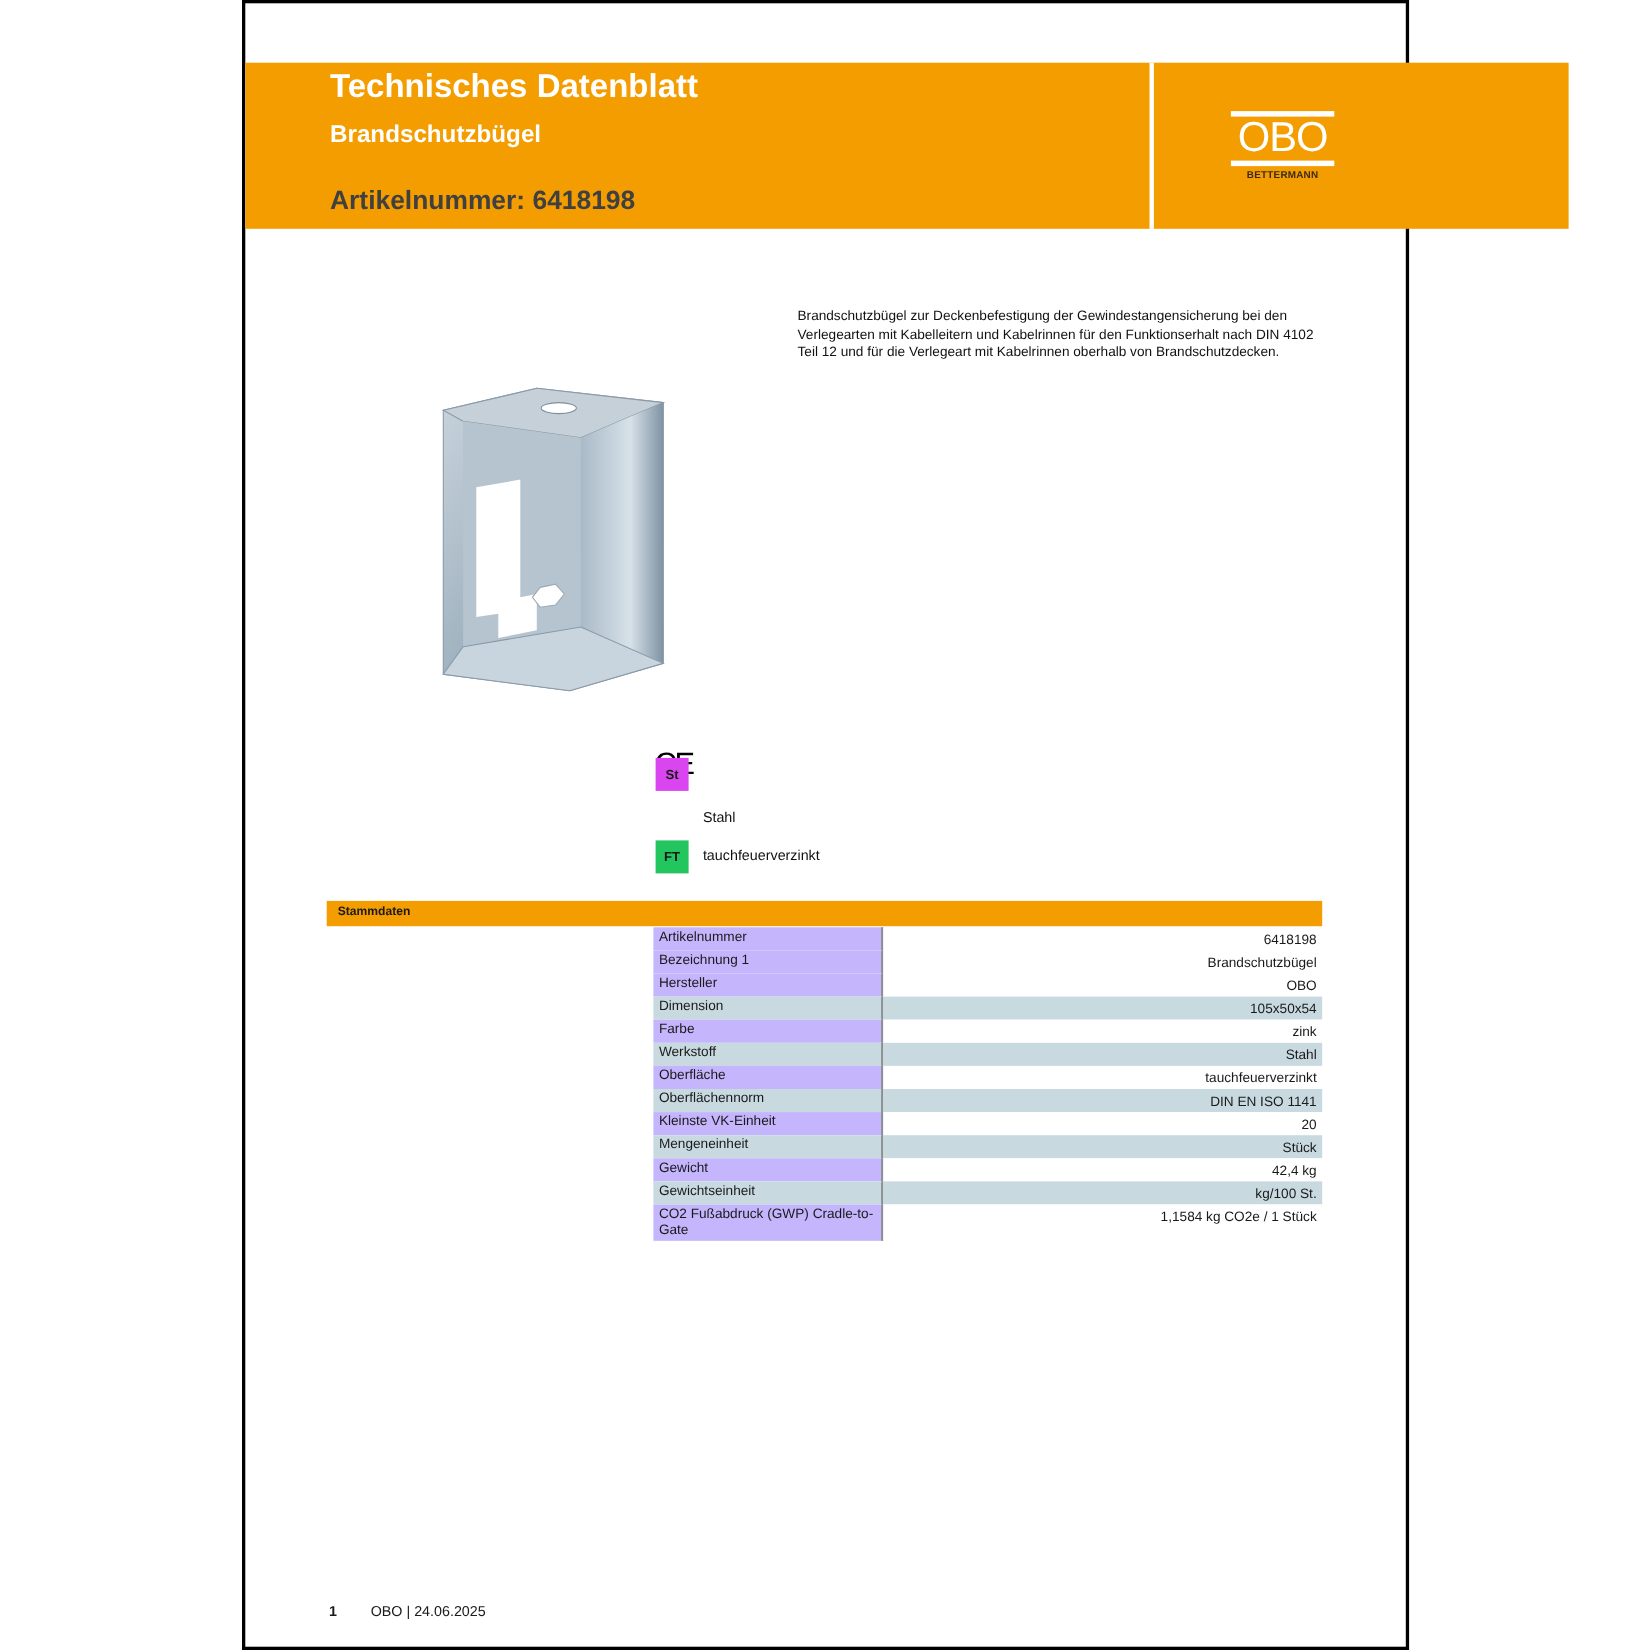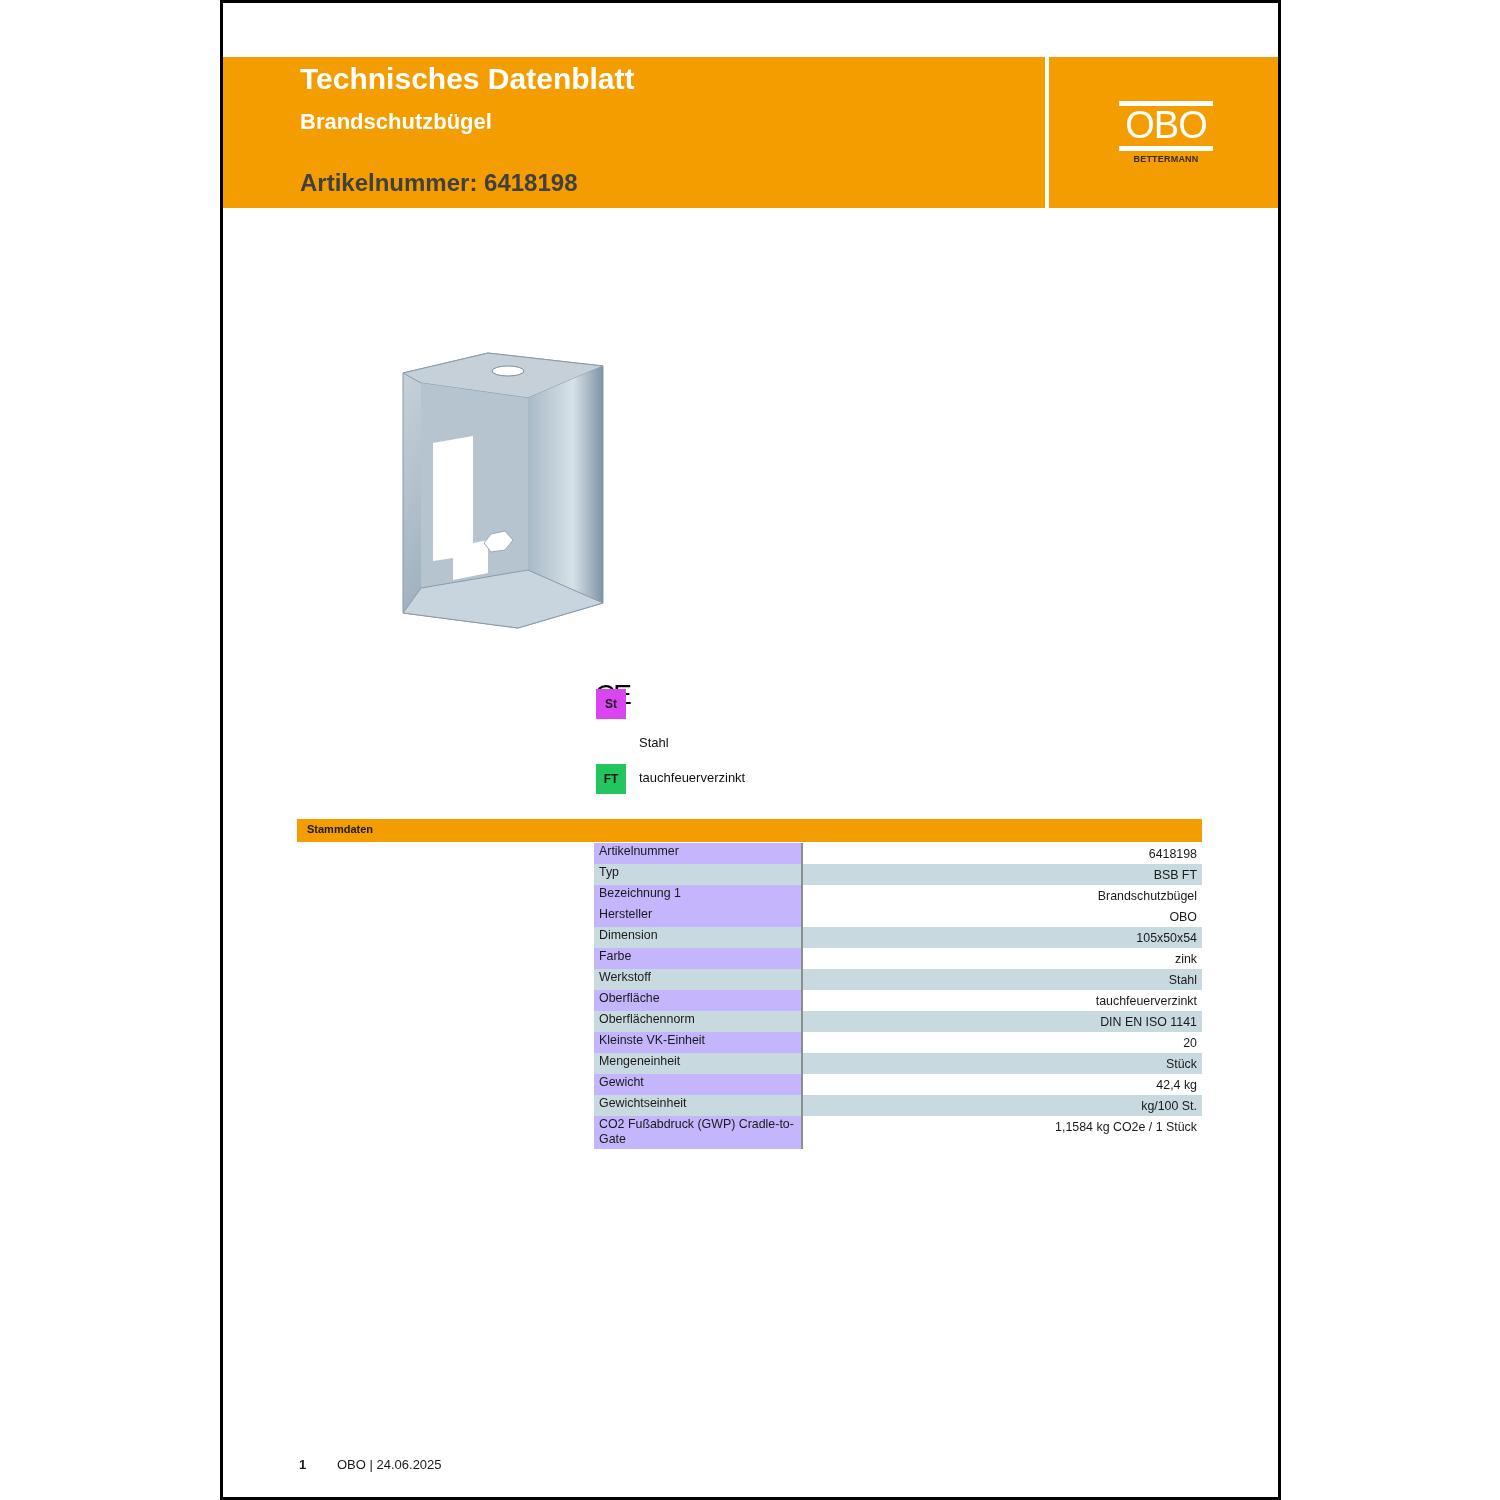--- a/index.html
+++ b/index.html
@@ -1,18 +1,18 @@
 <!DOCTYPE html>
 <html><head>
 <meta charset="utf-8">
 <style>
   html, body { margin:0; padding:0; background:#ffffff; }
   body { width:1500px; height:1500px; position:relative; font-family:"Liberation Sans", sans-serif; color:#1a1a1a; overflow:hidden; }
   .page { position:absolute; left:220px; top:0; width:1055px; height:1494px; border:3px solid #000; background:#fff; }
-  .band { position:absolute; left:0; top:54px; width:1055px; height:151px; background:#f49d00; }
+  .band { position:absolute; left:0; top:54px; width:1203px; height:151px; background:#f49d00; }
   .band-divider { position:absolute; left:822px; top:0; width:4px; height:151px; background:#fff; }
   .title { position:absolute; left:77px; top:5px; color:#fff; font-weight:bold; font-size:30px; }
   .subtitle { position:absolute; left:77px; top:52px; color:#fff; font-weight:bold; font-size:22px; }
   .artnr { position:absolute; left:77px; top:112px; color:#404040; font-weight:bold; font-size:24px; }
   .logo { position:absolute; left:894px; top:44px; width:100px; height:66px; }
   .logo .bar { position:absolute; left:2px; width:94px; height:5px; background:#fff; }
   .logo .bar.t { top:0; }
   .logo .bar.b { top:45px; }
   .logo .word { position:absolute; left:0; top:4px; width:98px; text-align:center; color:#fff; font-size:38px; line-height:40px; letter-spacing:-1px; }
   .logo .sub { position:absolute; left:0; top:53px; width:98px; text-align:center; color:#3a2a1a; font-size:9px; font-weight:bold; letter-spacing:0.2px; }
@@ -46,20 +46,21 @@
     <div class="artnr">Artikelnummer: 6418198</div>
     <div class="band-divider"></div>
     <div class="logo">
       <div class="bar t"></div>
       <div class="word">OBO</div>
       <div class="bar b"></div>
       <div class="sub">BETTERMANN</div>
     </div>
   </div>
 
+  <div class="desc">Brandschutzbügel zur Deckenbefestigung der Gewindestangensicherung bei den Verlegearten mit Kabelleitern und Kabelrinnen für den Funktionserhalt nach DIN 4102 Teil 12 und für die Verlegeart mit Kabelrinnen oberhalb von Brandschutzdecken.</div>
 
   <svg class="product" viewBox="0 0 215 285">
     <defs>
       <linearGradient id="g1" x1="0" y1="0" x2="1" y2="1">
         <stop offset="0" stop-color="#c9d4dc"></stop>
         <stop offset="0.5" stop-color="#9fb1bf"></stop>
         <stop offset="1" stop-color="#c3d0da"></stop>
       </linearGradient>
       <linearGradient id="g2" x1="0" y1="0" x2="1" y2="0">
         <stop offset="0" stop-color="#a9bac7"></stop>
@@ -85,24 +86,20 @@
   <div class="mat-label" style="top:767px;">tauchfeuerverzinkt</div>
 
   <div class="section">
     <span>Stammdaten</span>
   </div>
 
   <div class="table">
     <div class="row odd">
         <div class="k">Artikelnummer</div>
         <div class="v">6418198</div>
-      </div>
-    <div class="row even">
-        <div class="k">Typ</div>
-        <div class="v">BSB FT</div>
       </div>
     <div class="row odd">
         <div class="k">Bezeichnung 1</div>
         <div class="v">Brandschutzbügel</div>
       </div>
     <div class="row odd">
         <div class="k">Hersteller</div>
         <div class="v">OBO</div>
       </div>
     <div class="row even">

